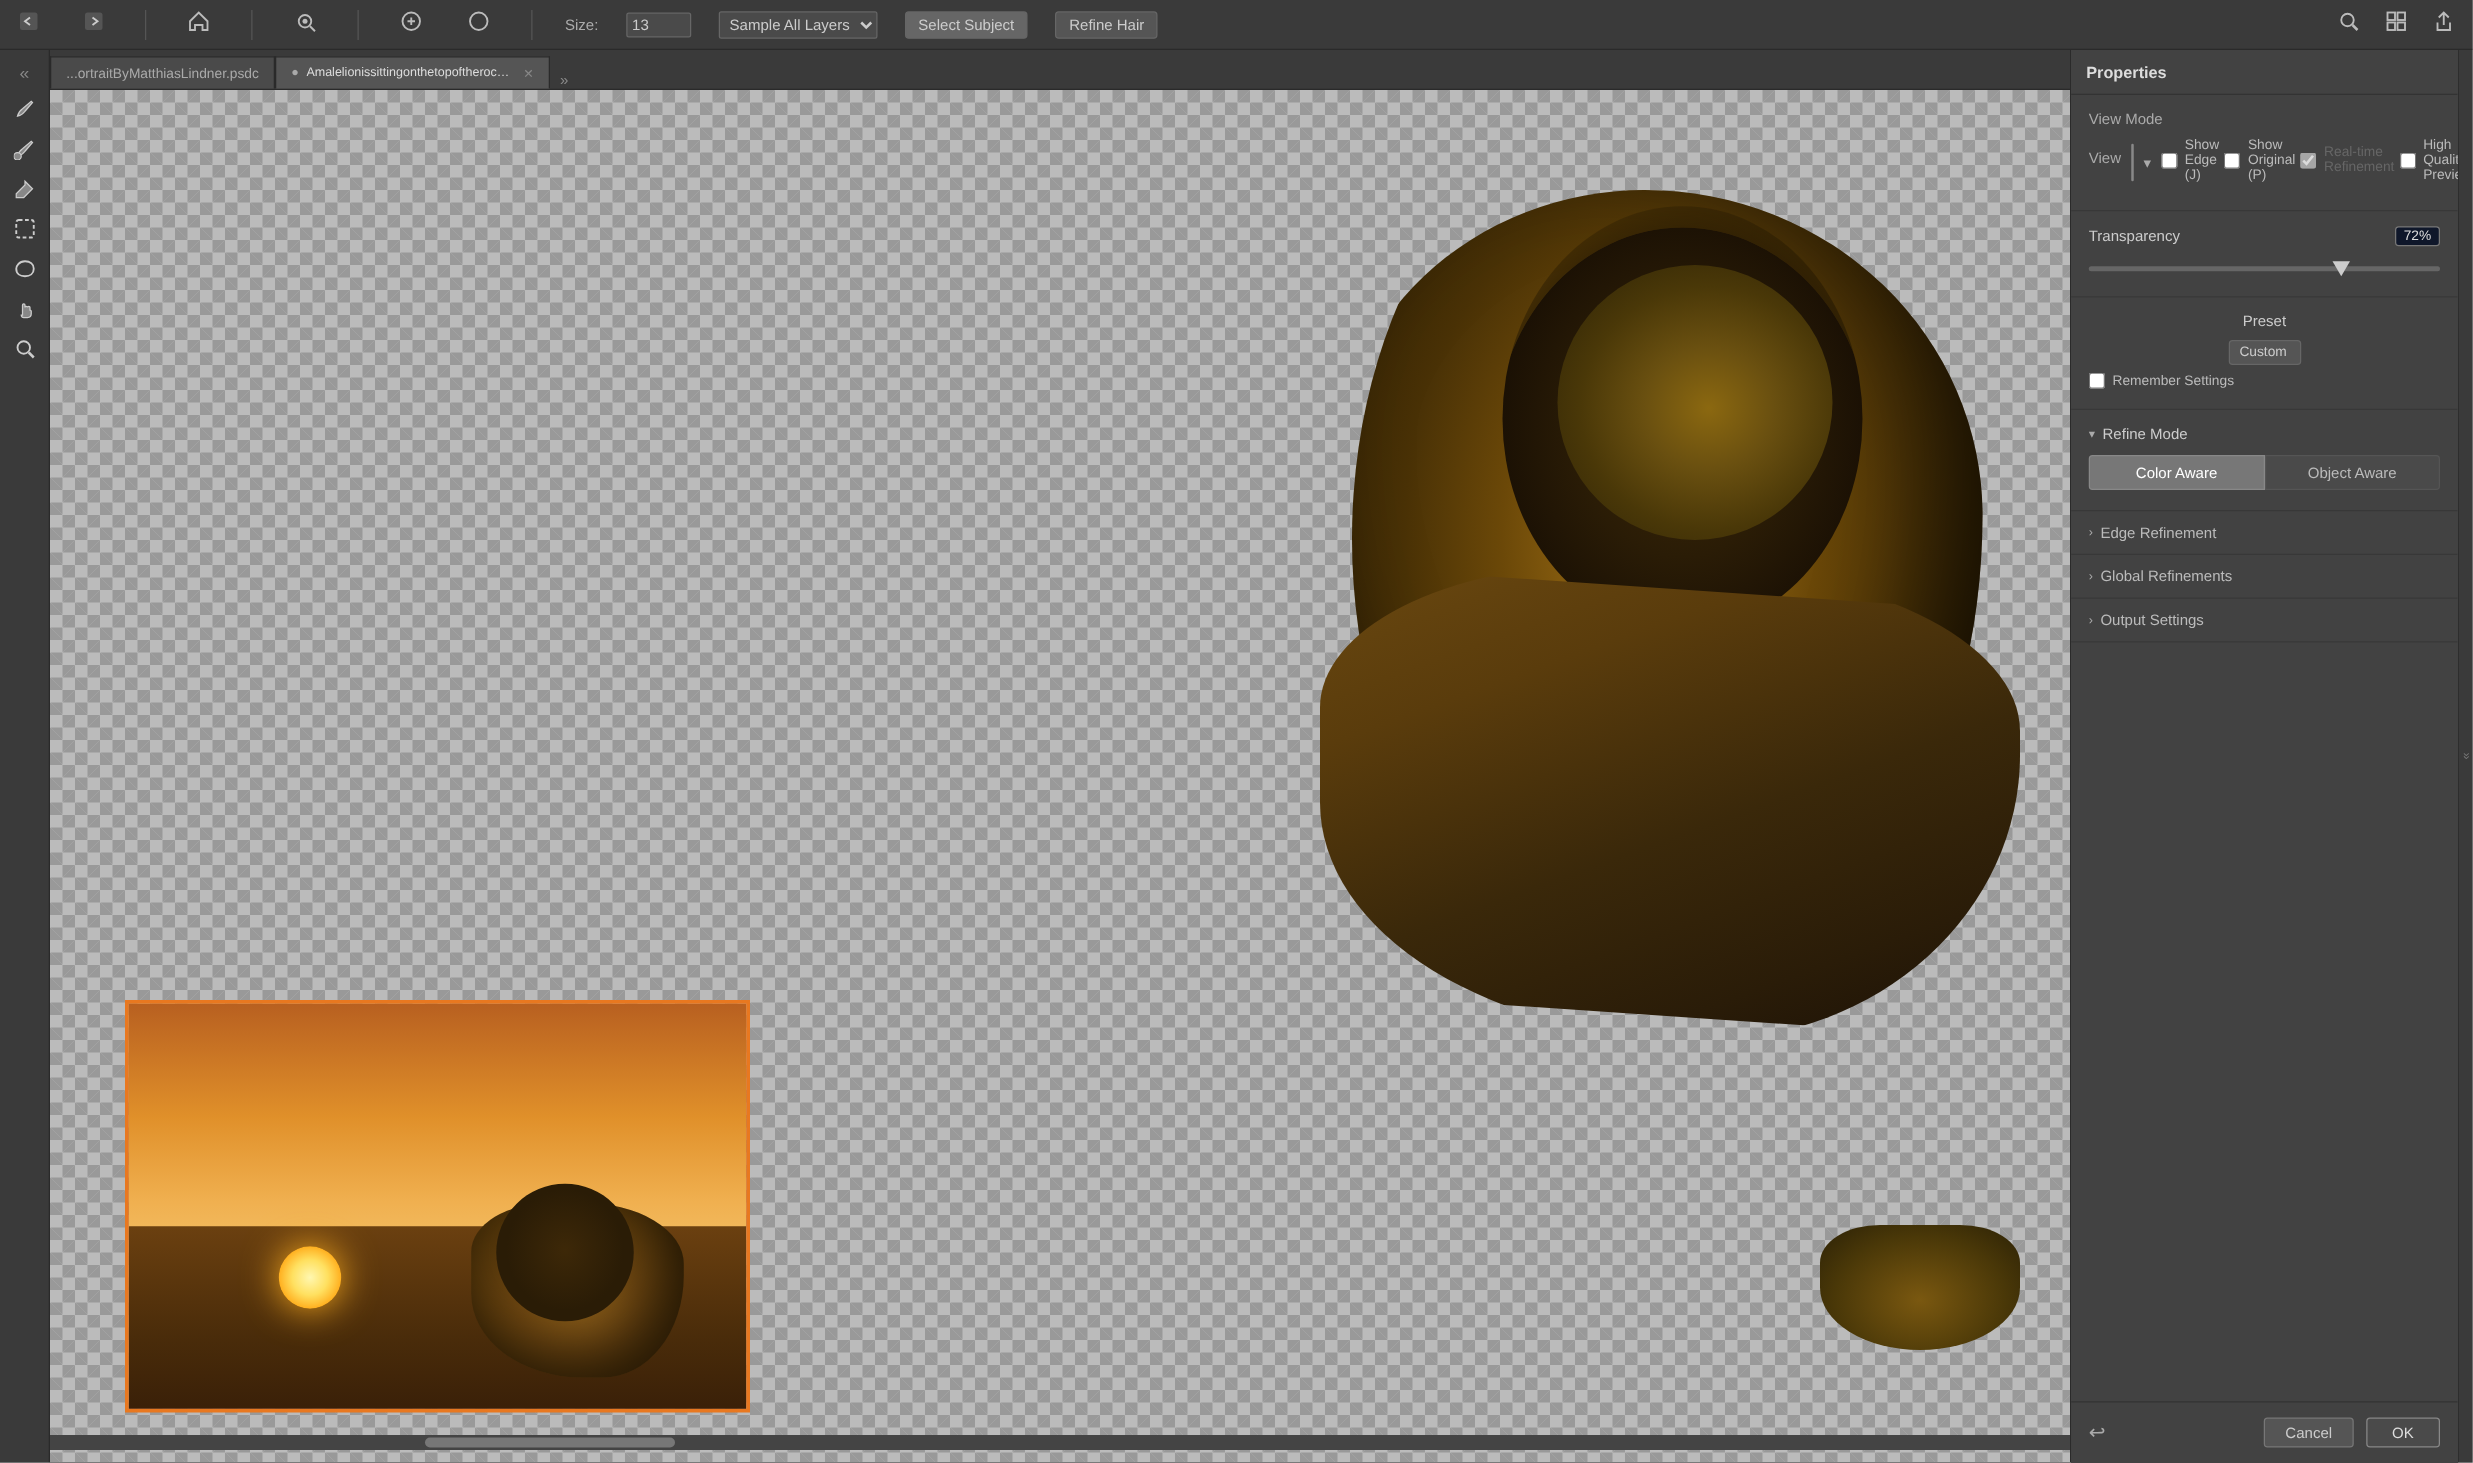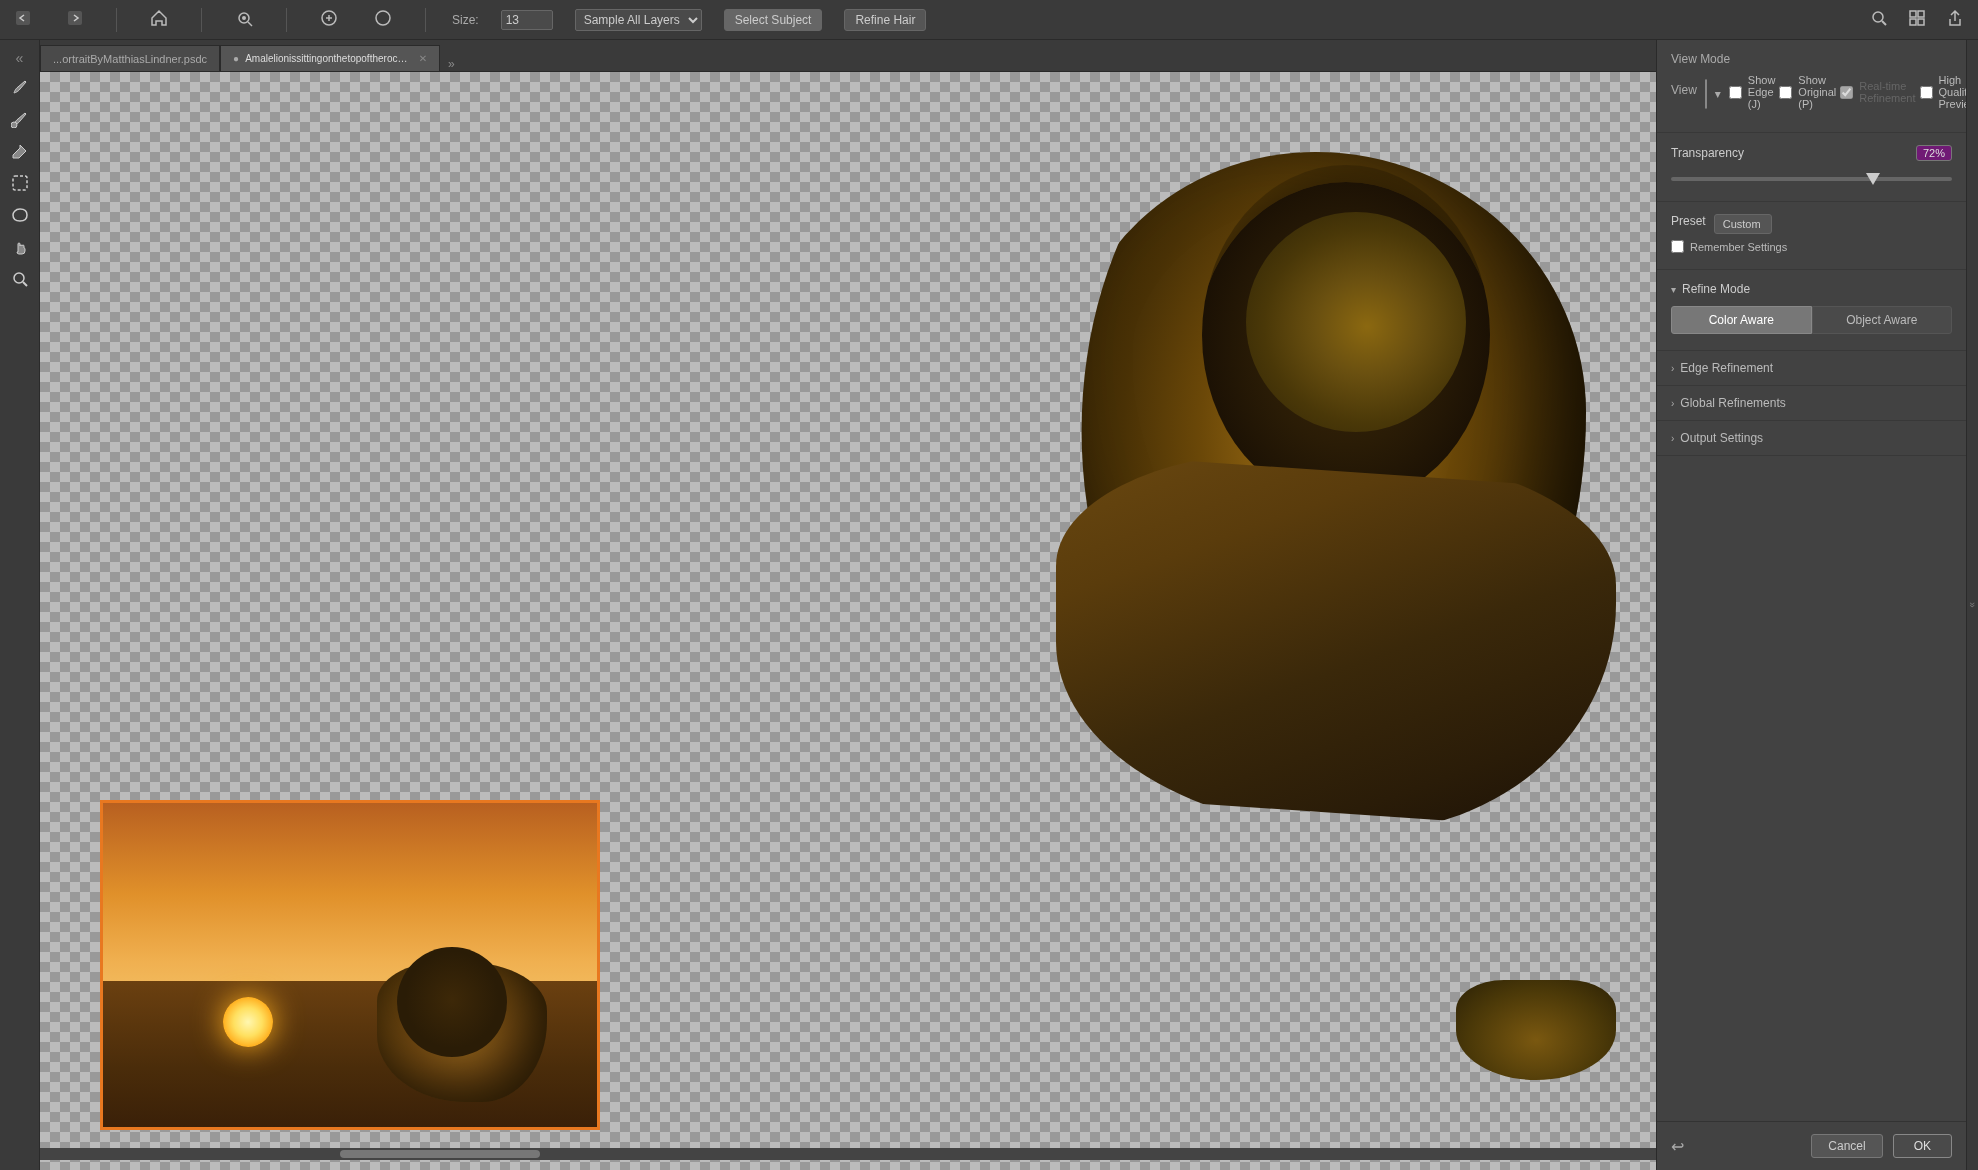--- a/index.html
+++ b/index.html
@@ -324,21 +324,21 @@
     }
 
     
     .transparency-row {
       display: flex;
       align-items: center;
       justify-content: space-between;
       margin-bottom: 8px;
     }
     .value-badge {
-      background: #701a75;
+      background: #0f172a;
       border: 1px solid #777;
       border-radius: 3px;
       padding: 1px 6px;
       font-size: 11px;
       color: #ddd;
       min-width: 36px;
       text-align: left;
     }
     .slider-container {
       position: relative;
@@ -359,23 +359,24 @@
       width: 0;
       height: 0;
       border-left: 7px solid transparent;
       border-right: 7px solid transparent;
       border-top: 12px solid #ccc;
     }
 
     
     .preset-row {
       display: flex;
-      align-items: flex-start;
+      align-items: center;
       gap: 8px;
       margin-bottom: 6px;
+      flex-direction: column;
     }
     .preset-select {
       flex: 1;
       background: #555;
       border: 1px solid #666;
       color: #ccc;
       padding: 3px 8px;
       font-size: 11px;
       border-radius: 3px;
       appearance: none;
@@ -751,20 +752,23 @@
 
       <div class="h-scrollbar">
         <div class="h-scrollbar-thumb"></div>
       </div>
 
     </div>
   </div>
 
   <div class="properties-panel">
 
+    <div class="panel-header">
+      <span>Properties</span>
+    </div>
 
     <div class="panel-section">
       <div class="section-label">View Mode</div>
       <div class="view-mode-row">
         <span class="section-label">View</span>
         <div class="view-thumbnail"></div>
         <button class="view-dropdown-btn">▾</button>
         <div style="margin-left: auto; display:flex; flex-direction:row; gap:4px;">
           <div class="checkbox-row">
             <input type="checkbox" style="">

